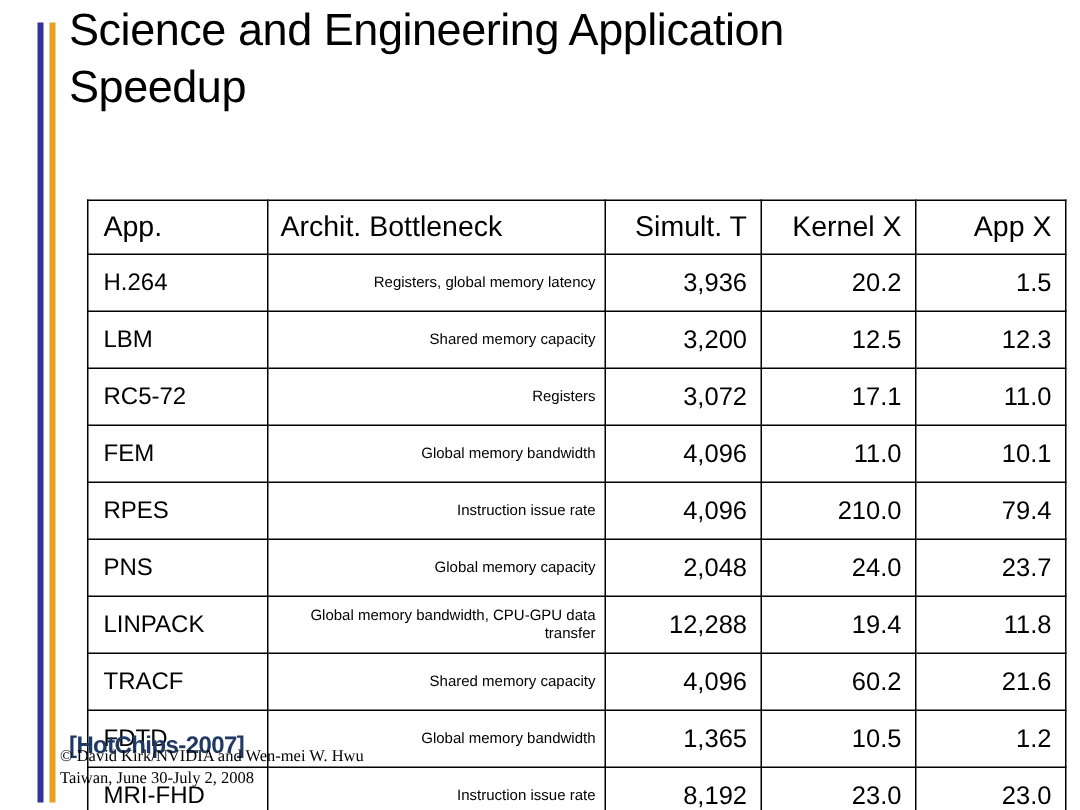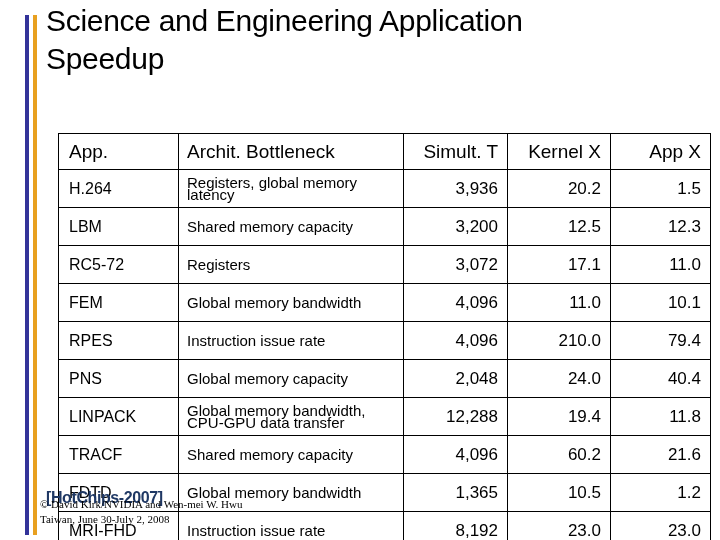--- a/index.html
+++ b/index.html
@@ -94,22 +94,22 @@
   tbody tr { height: 38px; }
 
   td.app-cell {
     font-size: 16px;
     text-align: left;
     padding-left: 10px !important;
     color: #000;
     white-space: nowrap;
   }
   td.bottleneck-cell {
-    font-size: 15px;
-    text-align: left;
+    font-size: 10px;
+    text-align: right;
     padding-left: 8px !important;
     padding-right: 6px !important;
     color: #000;
     line-height: 12px;
   }
   td.num-cell {
     font-size: 17px;
     text-align: right;
     padding-right: 9px !important;
     color: #000;
@@ -211,21 +211,21 @@
           <td class="bottleneck-cell">Instruction issue rate</td>
           <td class="num-cell">4,096</td>
           <td class="num-cell">210.0</td>
           <td class="num-cell">79.4</td>
         </tr>
         <tr>
           <td class="app-cell">PNS</td>
           <td class="bottleneck-cell">Global memory capacity</td>
           <td class="num-cell">2,048</td>
           <td class="num-cell">24.0</td>
-          <td class="num-cell">40.4</td>
+          <td class="num-cell">23.7</td>
         </tr>
         <tr>
           <td class="app-cell">LINPACK</td>
           <td class="bottleneck-cell">Global memory bandwidth, CPU-GPU data transfer</td>
           <td class="num-cell">12,288</td>
           <td class="num-cell">19.4</td>
           <td class="num-cell">11.8</td>
         </tr>
         <tr>
           <td class="app-cell">TRACF</td>

